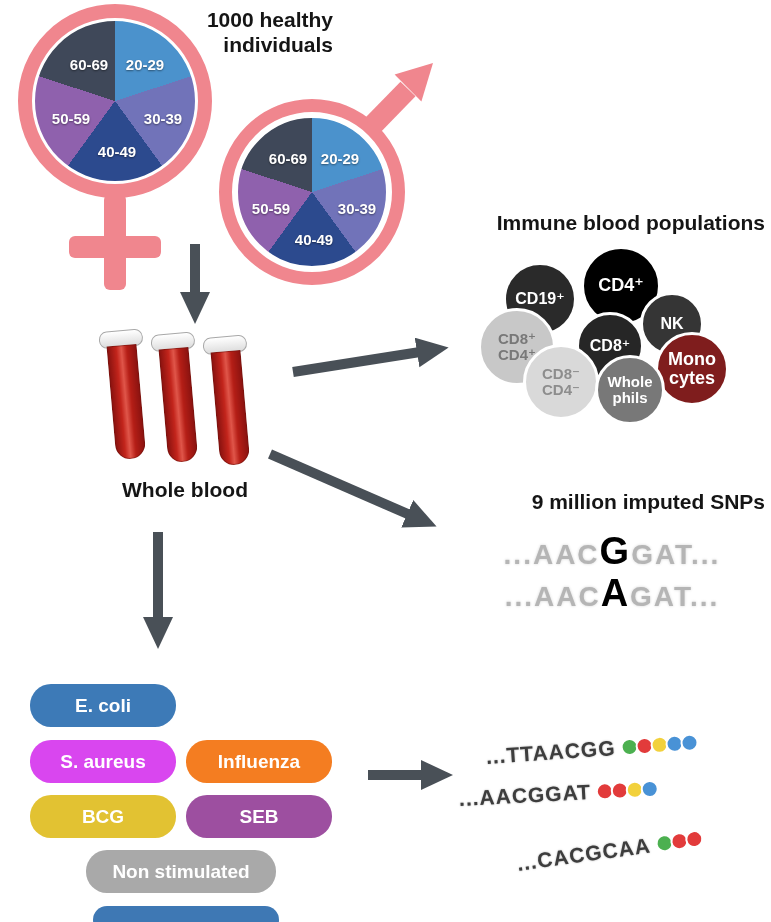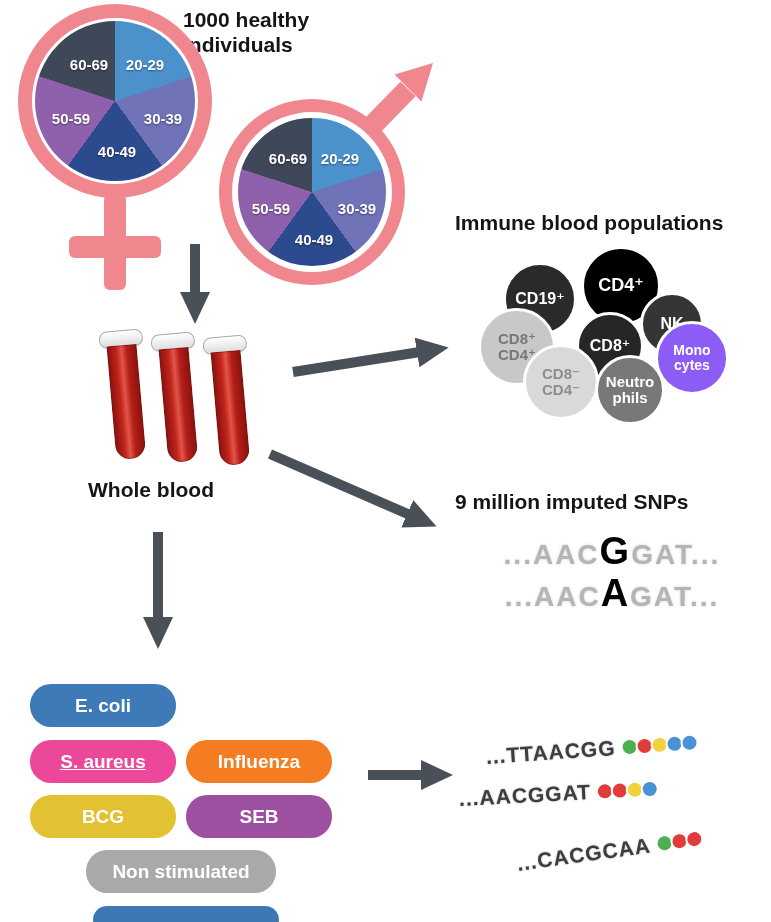--- a/index.html
+++ b/index.html
@@ -1,18 +1,18 @@
 <!DOCTYPE html>
 <html><head>
 <meta charset="utf-8">
 <style>
   * { margin:0; padding:0; box-sizing:border-box; }
   body { font-family:"Liberation Sans","DejaVu Sans",sans-serif; background:#fff; }
   .canvas { position:relative; width:771px; height:922px; background:#fff; overflow:hidden; }
-  .title { position:absolute; font-weight:bold; color:#151515; text-align:left; white-space:pre-line; line-height:1.18; }
+  .title { position:absolute; font-weight:bold; color:#151515; text-align:right; white-space:pre-line; line-height:1.18; }
   .ring { position:absolute; border-radius:50%; border-style:solid; }
   .bar { position:absolute; border-radius:6px; }
   .pie { position:absolute; border-radius:50%; border:2px solid #fff; }
   .pie-label { position:absolute; transform:translate(-50%,-50%); color:#fff; font-weight:bold; font-size:15px;
                text-shadow:0 1px 2px rgba(0,0,0,0.45); white-space:nowrap; }
   .cell { position:absolute; border-radius:50%; border:3px solid #fff; display:flex; align-items:center; justify-content:center;
           text-align:center; font-weight:bold; white-space:pre-line; line-height:1.08; }
   .tube { position:absolute; width:46px; height:134px; transform:rotate(-5deg); }
   .tube-cap { position:absolute; left:0; top:0; width:44px; height:17px; background:linear-gradient(#ffffff,#dcdcdc);
               border:1px solid #a8a8a8; border-radius:8px; }
@@ -93,37 +93,37 @@
   </div>
   <div class="title" style="left:88px;top:478px;width:160px;font-size:21px;">Whole blood</div>
 
   <div class="title" style="left:455px;top:211px;width:310px;font-size:21px;">Immune blood populations</div>
   <div class="cell" style="left: 581px; top: 246px; width: 80px; height: 80px; font-size: 18px; background: rgb(0, 0, 0); color: rgb(255, 255, 255);">CD4⁺</div>
   <div class="cell" style="left: 503px; top: 262px; width: 74px; height: 74px; font-size: 16px; background: rgb(42, 42, 42); color: rgb(255, 255, 255);">CD19⁺</div>
   <div class="cell" style="left: 640px; top: 292px; width: 64px; height: 64px; font-size: 16px; background: rgb(53, 53, 53); color: rgb(255, 255, 255);">NK</div>
   <div class="cell" style="left: 576px; top: 312px; width: 68px; height: 68px; font-size: 16px; background: rgb(38, 38, 38); color: rgb(255, 255, 255);">CD8⁺</div>
   <div class="cell" style="left: 478px; top: 308px; width: 78px; height: 78px; font-size: 15px; background: rgb(200, 200, 200); color: rgb(120, 120, 120);">CD8⁺
 CD4⁺</div>
-  <div class="cell" style="left: 655px; top: 321px; width: 74px; height: 74px; font-size: 14px; background: #8b5cf6; color: rgb(255, 255, 255);">Mono
+  <div class="cell" style="left: 655px; top: 332px; width: 74px; height: 74px; font-size: 18px; background: #7f1d1d; color: rgb(255, 255, 255);">Mono
 cytes</div>
   <div class="cell" style="left: 523px; top: 344px; width: 76px; height: 76px; font-size: 15px; background: rgb(217, 217, 217); color: rgb(141, 141, 141);">CD8⁻
 CD4⁻</div>
-  <div class="cell" style="left: 595px; top: 355px; width: 70px; height: 70px; font-size: 15px; background: rgb(120, 120, 120); color: rgb(255, 255, 255);">Neutro
+  <div class="cell" style="left: 595px; top: 355px; width: 70px; height: 70px; font-size: 15px; background: rgb(120, 120, 120); color: rgb(255, 255, 255);">Whole
 phils</div>
 
   <div class="title" style="left:455px;top:490px;width:310px;font-size:21px;">9 million imputed SNPs</div>
   <div class="snp-line" style="left:452px;top:528px;">
     <span>...AAC</span><span class="snp-var">G</span><span>GAT...</span>
   </div>
   <div class="snp-line" style="left:452px;top:570px;">
     <span>...AAC</span><span class="snp-var">A</span><span>GAT...</span>
   </div>
 
   <div class="pill" style="left: 30px; top: 684px; width: 146px; background: rgb(61, 122, 183);">E. coli</div>
-  <div class="pill" style="left: 30px; top: 740px; width: 146px; background: #ec4899; text-decoration: underline;">S. aureus</div>
+  <div class="pill" style="left: 30px; top: 740px; width: 146px; background: #d946ef;">S. aureus</div>
   <div class="pill" style="left: 186px; top: 740px; width: 146px; background: rgb(244, 125, 33);">Influenza</div>
   <div class="pill" style="left: 186px; top: 795px; width: 146px; background: rgb(157, 79, 160);">SEB</div>
   <div class="pill" style="left: 30px; top: 795px; width: 146px; background: rgb(226, 194, 50);">BCG</div>
   <div class="pill" style="left: 86px; top: 850px; width: 190px; background: rgb(169, 169, 169);">Non stimulated</div>
   <div class="pill" style="left: 93px; top: 906px; width: 186px; height: 28px; border-radius: 14px; background: rgb(62, 120, 180);"></div>
 
 
   <div class="seq-row" style="left:486px;top:745px;transform:rotate(-4deg);">
     <span class="seq-text">...TTAACGG</span>
     <span class="dot first" style="background: rgb(76, 176, 80);"></span>

